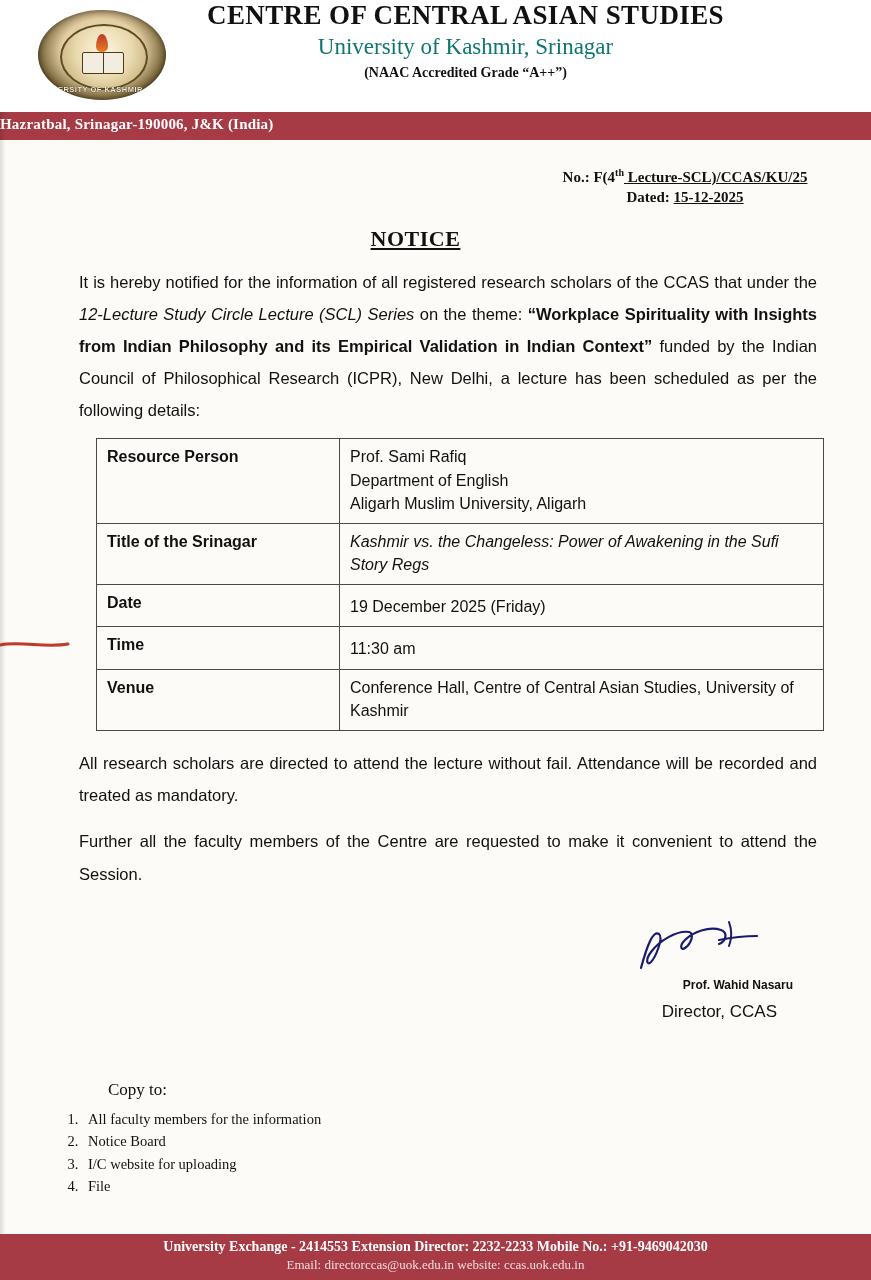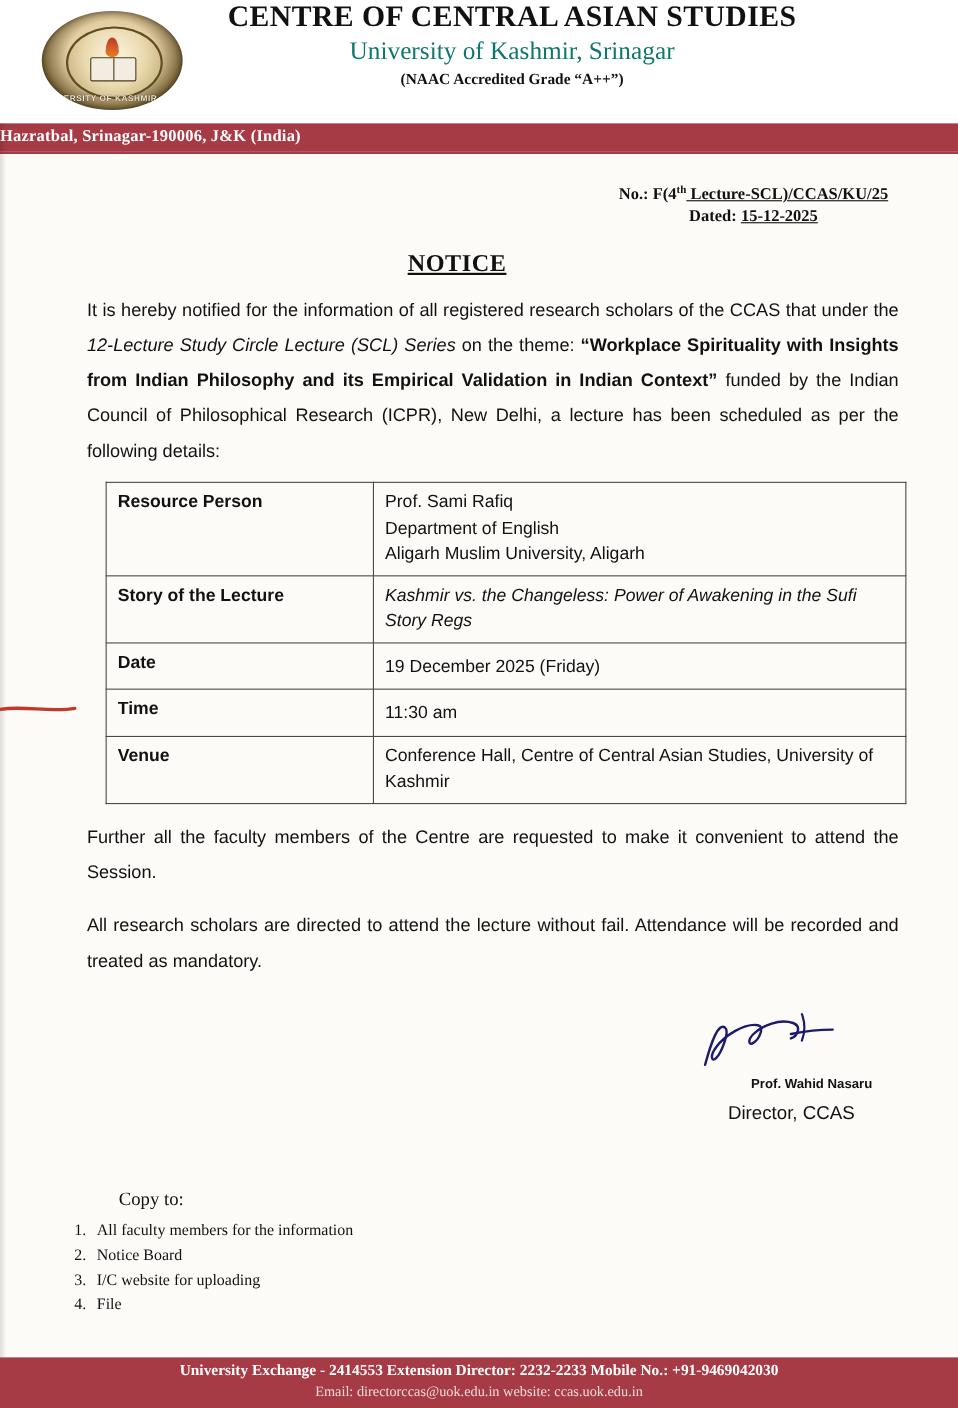--- a/index.html
+++ b/index.html
@@ -304,40 +304,40 @@
 
     <table class="details">
       <tbody>
         <tr>
           <td class="k">Resource Person</td>
           <td class="v" style="white-space: pre-line;">Prof. Sami Rafiq
 Department of English
 Aligarh Muslim University, Aligarh</td>
         </tr>
         <tr>
-          <td class="k">Story of the Lecture</td>
+          <td class="k">Title of the Srinagar</td>
           <td class="v it">Kashmir vs. the Changeless: Power of Awakening in the Sufi Story Regs</td>
         </tr>
         <tr>
           <td class="k">Date</td>
           <td class="v vpad">19 December 2025 (Friday)</td>
         </tr>
         <tr>
           <td class="k">Time</td>
           <td class="v vpad">11:30 am</td>
         </tr>
         <tr>
           <td class="k">Venue</td>
           <td class="v">Conference Hall, Centre of Central Asian Studies, University of Kashmir</td>
         </tr>
       </tbody>
     </table>
 
+    <div class="para" style="margin-top:16px;">All research scholars are directed to attend the lecture without fail. Attendance will be recorded and treated as mandatory.</div>
     <div class="para" style="margin-top:14px;">Further all the faculty members of the Centre are requested to make it convenient to attend the Session.</div>
-    <div class="para" style="margin-top:16px;">All research scholars are directed to attend the lecture without fail. Attendance will be recorded and treated as mandatory.</div>
 
     <div class="sig-block">
       <svg class="signature" viewBox="0 0 130 60">
         <path d="M8,52 C14,30 20,14 26,18 C31,22 22,42 18,46 C14,50 12,44 18,36 C26,25 44,14 56,16 C62,17 58,28 52,32 C48,35 46,30 52,24 C60,16 76,10 88,14 C96,17 92,26 86,28" fill="none" stroke="#1b1b6e" stroke-width="2.2" stroke-linecap="round"></path>
         <path d="M86,24 C96,22 108,20 124,20" fill="none" stroke="#1b1b6e" stroke-width="2.2" stroke-linecap="round"></path>
         <path d="M96,6 C99,14 99,22 96,30" fill="none" stroke="#1b1b6e" stroke-width="2" stroke-linecap="round"></path>
       </svg>
       <div class="sig-name">Prof. Wahid Nasaru</div>
       <div class="sig-role">Director, CCAS</div>
     </div>

